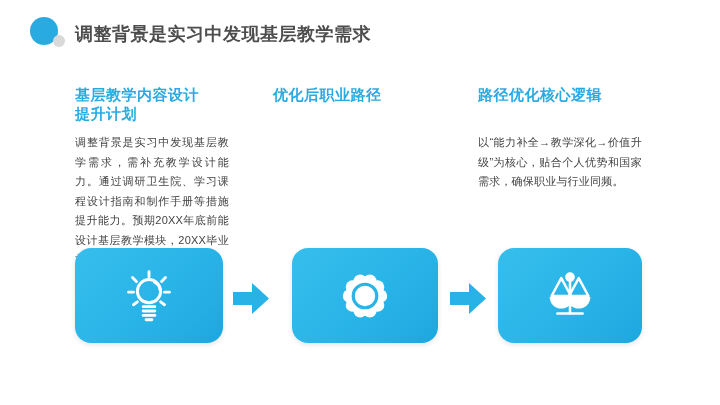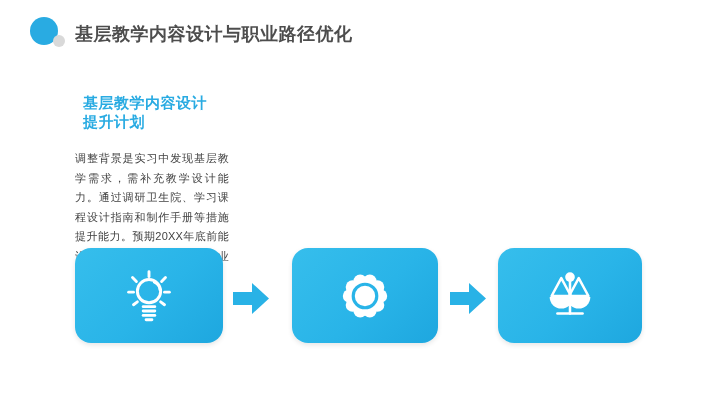--- a/index.html
+++ b/index.html
@@ -14,21 +14,21 @@
   .slide-title{
     position:absolute;left:75px;top:22px;margin:0;
     font-size:18px;font-weight:bold;color:#4D4D4D;letter-spacing:0.5px;
   }
   
   .col{position:absolute;top:85px;}
   .col-1{left:75px;width:154px;}
   .col-2{left:273px;width:160px;}
   .col-3{left:478px;width:164px;}
   .col-heading{
-    margin:8px;min-height:48px;box-sizing:border-box;
+    margin:0;min-height:48px;box-sizing:border-box;
     color:var(--accent,#29ABE2);font-size:15px;font-weight:bold;line-height:19px;letter-spacing:0.5px;
   }
   .col-1 .col-heading{width:130px;}
   .col-body{
     margin:0;font-size:11px;line-height:19.5px;color:#424242;
     text-align:justify;letter-spacing:0.2px;
   }
   
   .icon-box{
     position:absolute;top:248px;height:95px;border-radius:16px;
@@ -45,30 +45,35 @@
 </style>
 </head>
 <body>
 
 <div class="slide">
 
   <div class="logo">
     <span class="logo-big"></span>
     <span class="logo-small"></span>
   </div>
-  <h1 class="slide-title">基层教学内容设计与职业路径优化</h1>
+  <h1 class="slide-title">调整背景是实习中发现基层教学需求</h1>
 
   <section class="col col-1">
     <h2 class="col-heading">基层教学内容设计提升计划</h2>
     <p class="col-body">调整背景是实习中发现基层教学需求，需补充教学设计能力。通过调研卫生院、学习课程设计指南和制作手册等措施提升能力。预期20XX年底前能设计基层教学模块，20XX毕业前形成资源包。</p>
   </section>
 
   <section class="col col-2">
+    <h2 class="col-heading">优化后职业路径</h2>
   </section>
 
+  <section class="col col-3">
+    <h2 class="col-heading">路径优化核心逻辑</h2>
+    <p class="col-body">以“能力补全→教学深化→价值升级”为核心，贴合个人优势和国家需求，确保职业与行业同频。</p>
+  </section>
 
   <div class="icon-box box-1">
     <svg width="62" height="62" viewBox="0 0 64 64">
       <g stroke="#ffffff" stroke-width="3" fill="none" stroke-linecap="round">
         <circle cx="32" cy="27" r="12"></circle>
         <path d="M37 18 a9.5 9.5 0 0 1 6 8" stroke-width="2"></path>
         <line x1="32" y1="7" x2="32" y2="12"></line>
         <line x1="15" y1="13" x2="19" y2="17"></line>
         <line x1="49" y1="13" x2="45" y2="17"></line>
         <line x1="11" y1="28" x2="16" y2="28"></line>

